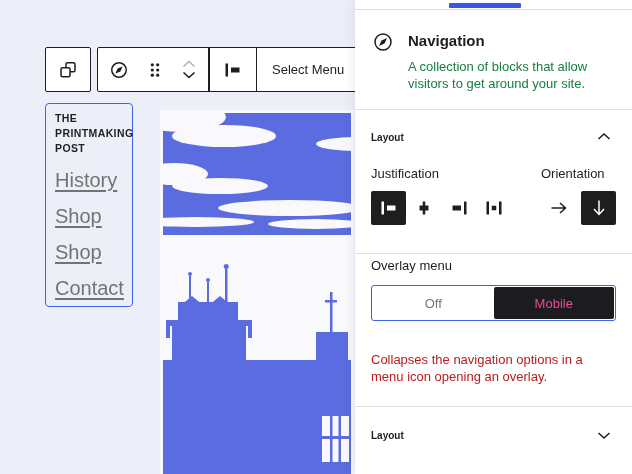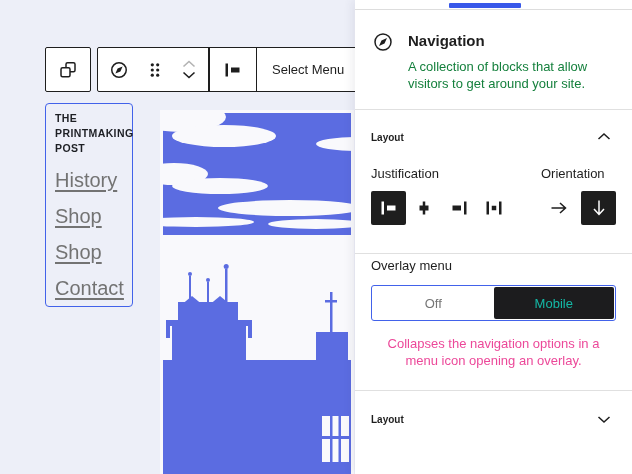--- a/index.html
+++ b/index.html
@@ -54,22 +54,22 @@
              justify-content:center; color:#1e1e1e; cursor:pointer; }
   .ctl-btn.selected { background:#1e1e1e; color:#fff; }
   .orient-col { margin-left:auto; }
   .orient-col .btn-row { gap:5px; }
 
   .display-body { padding:4px 16px 21px; }
   .segmented { margin-top:12px; height:36px; border:1.5px solid #4262ea; border-radius:3px;
                display:flex; padding:1px; background:#fff; }
   .seg { flex:1; display:flex; align-items:center; justify-content:center; color:#757575;
          font-size:13px; cursor:pointer; border-radius:2px; }
-  .seg.selected { background:#1c1c1e; color:#14b8a6; }
-  .help-text { margin-top:14px; color:#ec4899; line-height:17px;text-align:center; }
+  .seg.selected { background:#1c1c1e; color:#ec4899; }
+  .help-text { margin-top:30px; color:#b91c1c; line-height:17px; }
   svg { display:block; }
 </style>
 </head>
 <body>
 
 <div class="canvas">
 
   <div class="tb-group tb-group1">
     <div class="tb-btn" style="flex:1">
       <span>

